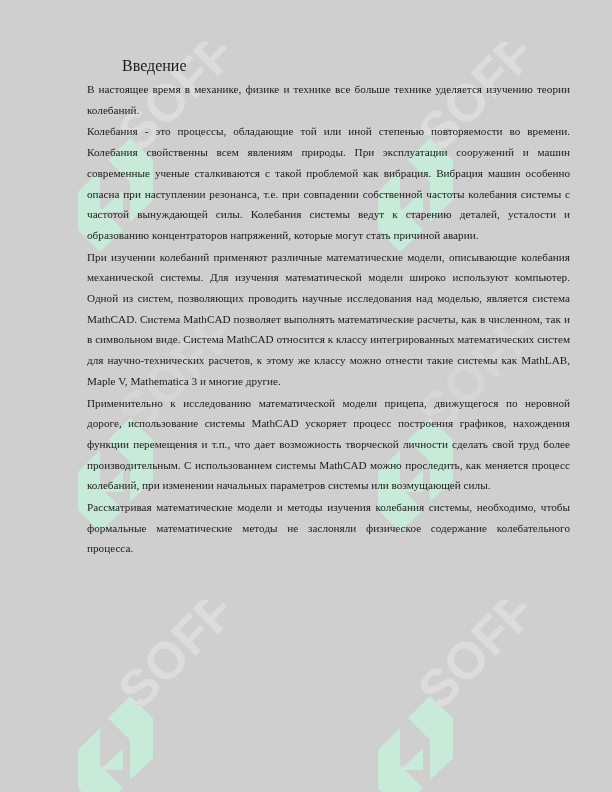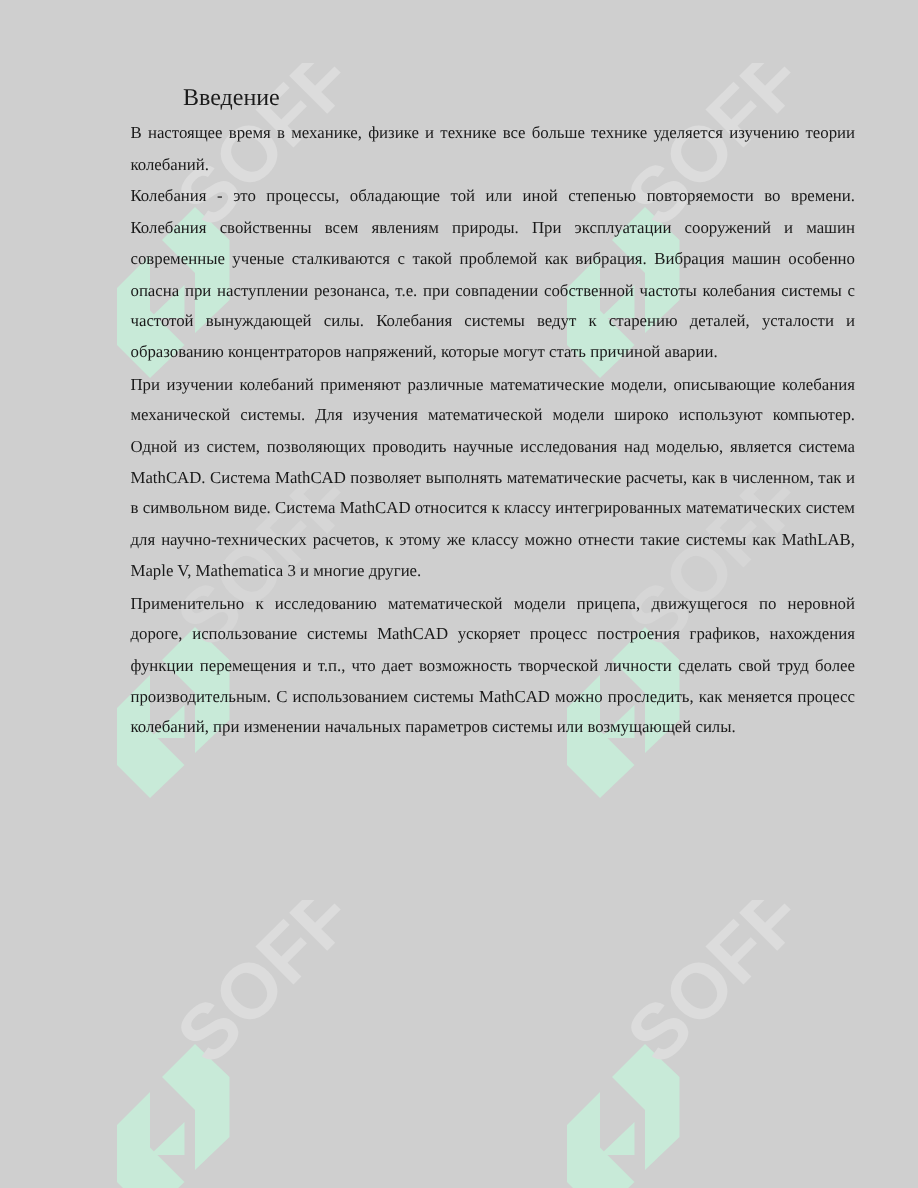--- a/index.html
+++ b/index.html
@@ -106,13 +106,14 @@
     <text x="0" y="0" transform="translate(62,112) rotate(-45)" font-family="Liberation Sans, sans-serif" font-weight="bold" font-size="52" fill="#dcdcdc">SOFF</text>
   </svg>
 </div>
 
 <div class="page">
   <h1 class="heading">Введение</h1>
   <p class="para">В настоящее время в механике, физике и технике все больше технике уделяется изучению теории колебаний.</p>
   <p class="para">Колебания - это процессы, обладающие той или иной степенью повторяемости во времени. Колебания свойственны всем явлениям природы. При эксплуатации сооружений и машин современные ученые сталкиваются с такой проблемой как вибрация. Вибрация машин особенно опасна при наступлении резонанса, т.е. при совпадении собственной частоты колебания системы с частотой вынуждающей силы. Колебания системы ведут к старению деталей, усталости и образованию концентраторов напряжений, которые могут стать причиной аварии.</p>
   <p class="para">При изучении колебаний применяют различные математические модели, описывающие колебания механической системы. Для изучения математической модели широко используют компьютер. Одной из систем, позволяющих проводить научные исследования над моделью, является система MathCAD. Система MathCAD позволяет выполнять математические расчеты, как в численном, так и в символьном виде. Система MathCAD относится к классу интегрированных математических систем для научно-технических расчетов, к этому же классу можно отнести такие системы как MathLAB, Maple V, Mathematica 3 и многие другие.</p>
   <p class="para">Применительно к исследованию математической модели прицепа, движущегося по неровной дороге, использование системы MathCAD ускоряет процесс построения графиков, нахождения функции перемещения и т.п., что дает возможность творческой личности сделать свой труд более производительным. С использованием системы MathCAD можно проследить, как меняется процесс колебаний, при изменении начальных параметров системы или возмущающей силы.</p>
+  <p class="para">Рассматривая математические модели и методы изучения колебания системы, необходимо, чтобы формальные математические методы не заслоняли физическое содержание колебательного процесса.</p>
 </div>
 
 </body></html>

